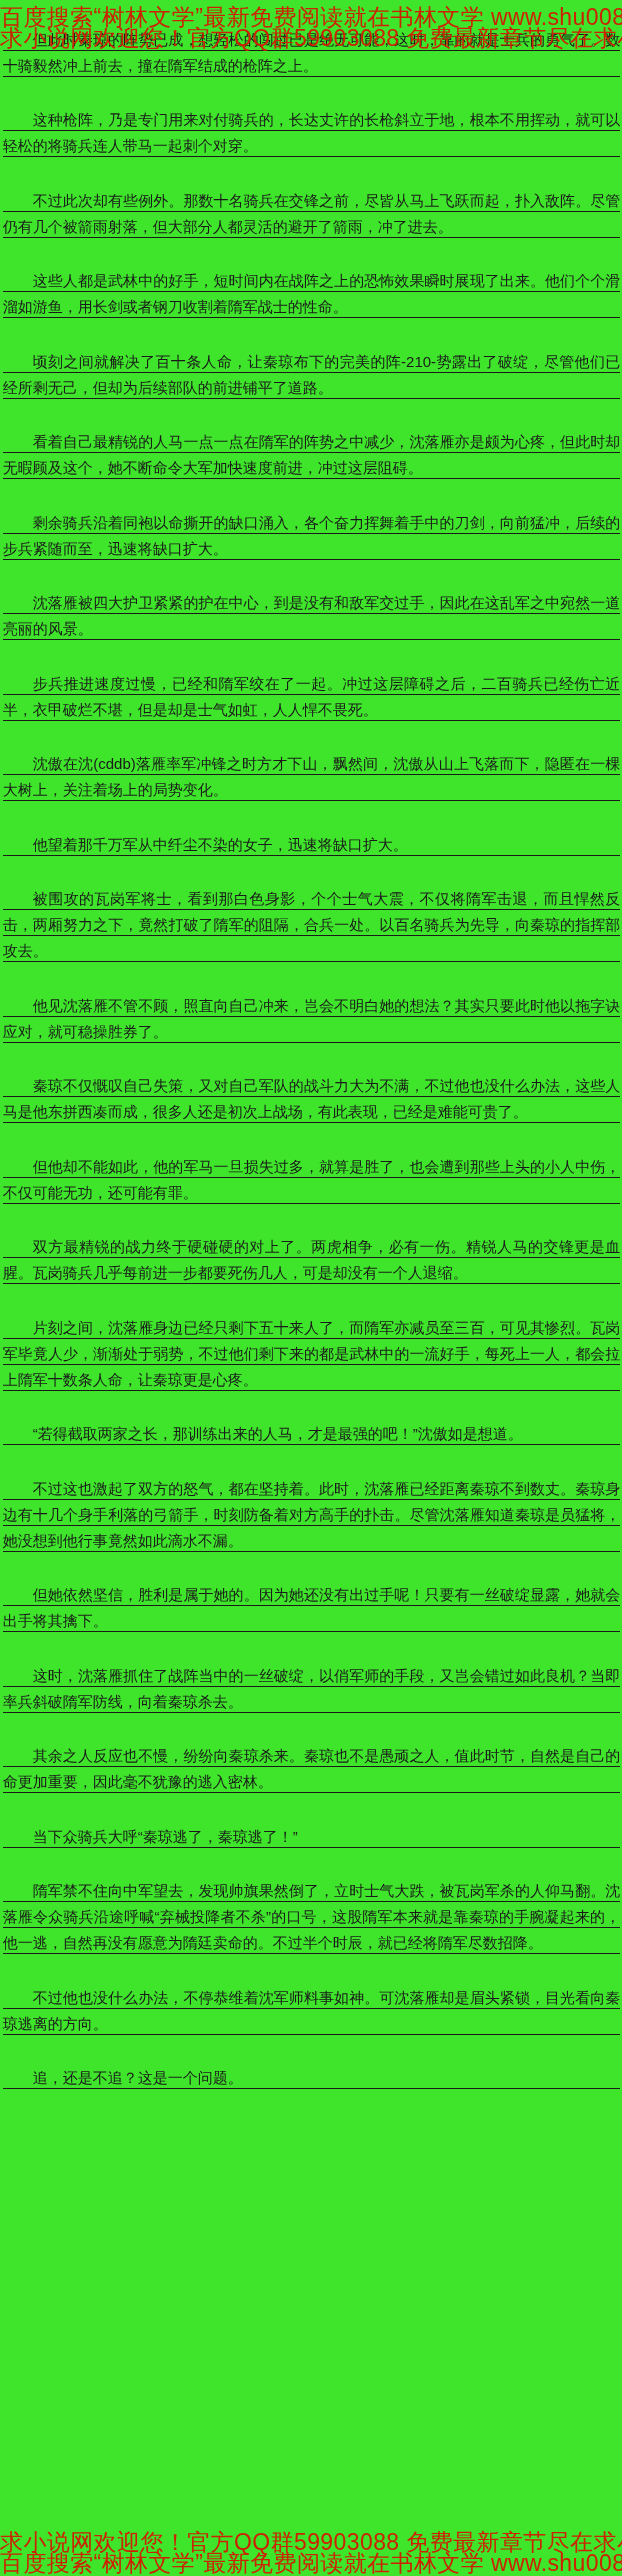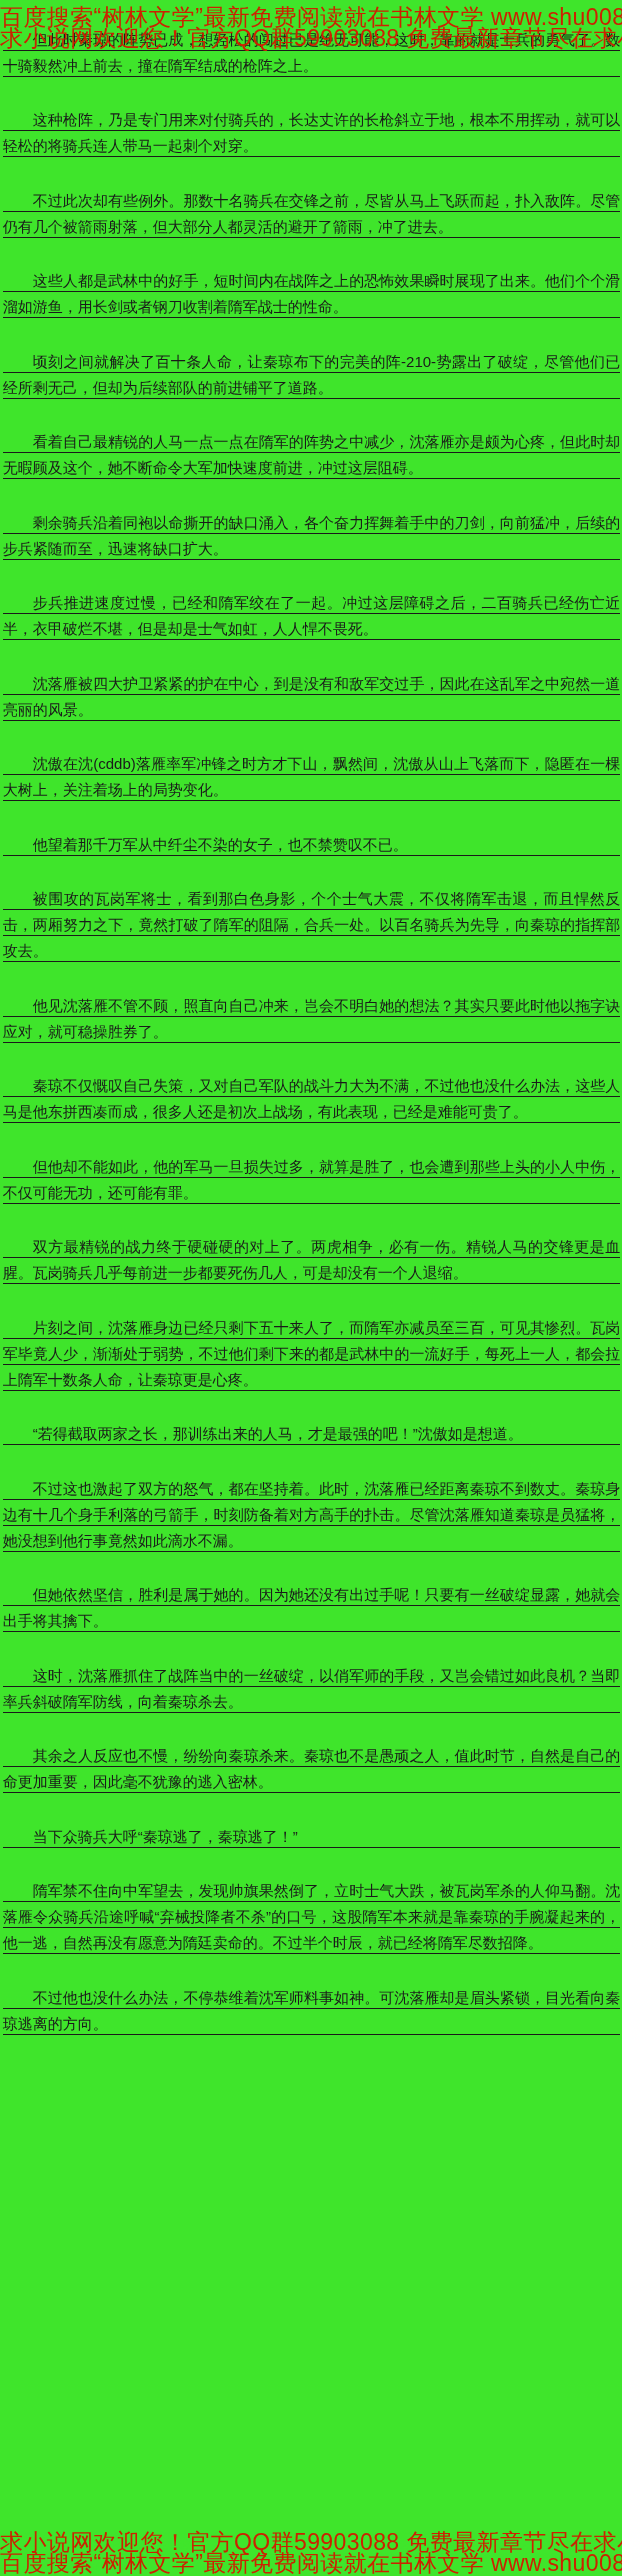--- a/index.html
+++ b/index.html
@@ -63,38 +63,39 @@
   <div class="promo promo-left promo-header">求小说网欢迎您！官方QQ群59903088 免费最新章节尽在求小说网(www.qiuxiaoshuo.com)</div>
 
   <div class="content">
       <p class="para">但此时秦琼的阵势已成，想轻松的闯过已是绝无可能，这时，靠的就是士兵的勇气了。数十骑毅然冲上前去，撞在隋军结成的枪阵之上。</p>
       <p class="para">这种枪阵，乃是专门用来对付骑兵的，长达丈许的长枪斜立于地，根本不用挥动，就可以轻松的将骑兵连人带马一起刺个对穿。</p>
       <p class="para">不过此次却有些例外。那数十名骑兵在交锋之前，尽皆从马上飞跃而起，扑入敌阵。尽管仍有几个被箭雨射落，但大部分人都灵活的避开了箭雨，冲了进去。</p>
       <p class="para">这些人都是武林中的好手，短时间内在战阵之上的恐怖效果瞬时展现了出来。他们个个滑溜如游鱼，用长剑或者钢刀收割着隋军战士的性命。</p>
       <p class="para">顷刻之间就解决了百十条人命，让秦琼布下的完美的阵-210-势露出了破绽，尽管他们已经所剩无己，但却为后续部队的前进铺平了道路。</p>
       <p class="para">看着自己最精锐的人马一点一点在隋军的阵势之中减少，沈落雁亦是颇为心疼，但此时却无暇顾及这个，她不断命令大军加快速度前进，冲过这层阻碍。</p>
       <p class="para">剩余骑兵沿着同袍以命撕开的缺口涌入，各个奋力挥舞着手中的刀剑，向前猛冲，后续的步兵紧随而至，迅速将缺口扩大。</p>
+      <p class="para">沈落雁被四大护卫紧紧的护在中心，到是没有和敌军交过手，因此在这乱军之中宛然一道亮丽的风景。</p>
       <p class="para">步兵推进速度过慢，已经和隋军绞在了一起。冲过这层障碍之后，二百骑兵已经伤亡近半，衣甲破烂不堪，但是却是士气如虹，人人悍不畏死。</p>
-      <p class="para">沈落雁被四大护卫紧紧的护在中心，到是没有和敌军交过手，因此在这乱军之中宛然一道亮丽的风景。</p>
       <p class="para">沈傲在沈(cddb)落雁率军冲锋之时方才下山，飘然间，沈傲从山上飞落而下，隐匿在一棵大树上，关注着场上的局势变化。</p>
-      <p class="para">他望着那千万军从中纤尘不染的女子，也不禁赞叹不已。</p>
+      <p class="para">他望着那千万军从中纤尘不染的女子，迅速将缺口扩大。</p>
       <p class="para">被围攻的瓦岗军将士，看到那白色身影，个个士气大震，不仅将隋军击退，而且悍然反击，两厢努力之下，竟然打破了隋军的阻隔，合兵一处。以百名骑兵为先导，向秦琼的指挥部攻去。</p>
       <p class="para">他见沈落雁不管不顾，照直向自己冲来，岂会不明白她的想法？其实只要此时他以拖字诀应对，就可稳操胜券了。</p>
       <p class="para">秦琼不仅慨叹自己失策，又对自己军队的战斗力大为不满，不过他也没什么办法，这些人马是他东拼西凑而成，很多人还是初次上战场，有此表现，已经是难能可贵了。</p>
       <p class="para">但他却不能如此，他的军马一旦损失过多，就算是胜了，也会遭到那些上头的小人中伤，不仅可能无功，还可能有罪。</p>
       <p class="para">双方最精锐的战力终于硬碰硬的对上了。两虎相争，必有一伤。精锐人马的交锋更是血腥。瓦岗骑兵几乎每前进一步都要死伤几人，可是却没有一个人退缩。</p>
       <p class="para">片刻之间，沈落雁身边已经只剩下五十来人了，而隋军亦减员至三百，可见其惨烈。瓦岗军毕竟人少，渐渐处于弱势，不过他们剩下来的都是武林中的一流好手，每死上一人，都会拉上隋军十数条人命，让秦琼更是心疼。</p>
       <p class="para">“若得截取两家之长，那训练出来的人马，才是最强的吧！”沈傲如是想道。</p>
       <p class="para">不过这也激起了双方的怒气，都在坚持着。此时，沈落雁已经距离秦琼不到数丈。秦琼身边有十几个身手利落的弓箭手，时刻防备着对方高手的扑击。尽管沈落雁知道秦琼是员猛将，她没想到他行事竟然如此滴水不漏。</p>
       <p class="para">但她依然坚信，胜利是属于她的。因为她还没有出过手呢！只要有一丝破绽显露，她就会出手将其擒下。</p>
       <p class="para">这时，沈落雁抓住了战阵当中的一丝破绽，以俏军师的手段，又岂会错过如此良机？当即率兵斜破隋军防线，向着秦琼杀去。</p>
       <p class="para">其余之人反应也不慢，纷纷向秦琼杀来。秦琼也不是愚顽之人，值此时节，自然是自己的命更加重要，因此毫不犹豫的逃入密林。</p>
       <p class="para">当下众骑兵大呼“秦琼逃了，秦琼逃了！”</p>
       <p class="para">隋军禁不住向中军望去，发现帅旗果然倒了，立时士气大跌，被瓦岗军杀的人仰马翻。沈落雁令众骑兵沿途呼喊“弃械投降者不杀”的口号，这股隋军本来就是靠秦琼的手腕凝起来的，他一逃，自然再没有愿意为隋廷卖命的。不过半个时辰，就已经将隋军尽数招降。</p>
       <p class="para">不过他也没什么办法，不停恭维着沈军师料事如神。可沈落雁却是眉头紧锁，目光看向秦琼逃离的方向。</p>
+      <p class="para">追，还是不追？这是一个问题。</p>
     </div>
 
   <div class="footer">
     <div class="promo promo-left">求小说网欢迎您！官方QQ群59903088 免费最新章节尽在求小说网(www.qiuxiaoshuo.com)</div>
     <div class="promo promo-center">百度搜索“树林文学”最新免费阅读就在书林文学 www.shu008.com</div>
   </div>
 
 </div>
 
 

